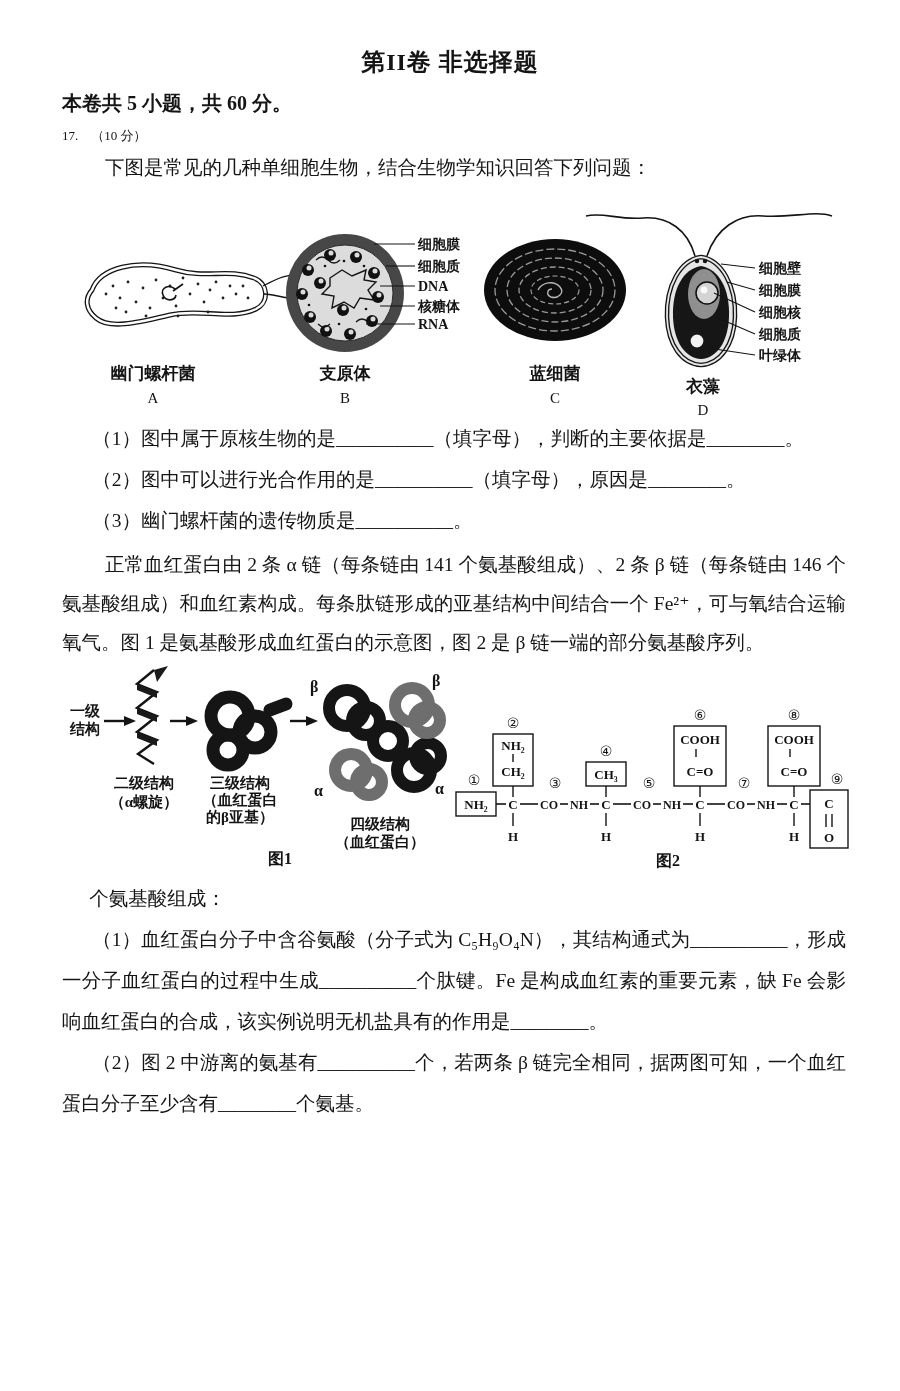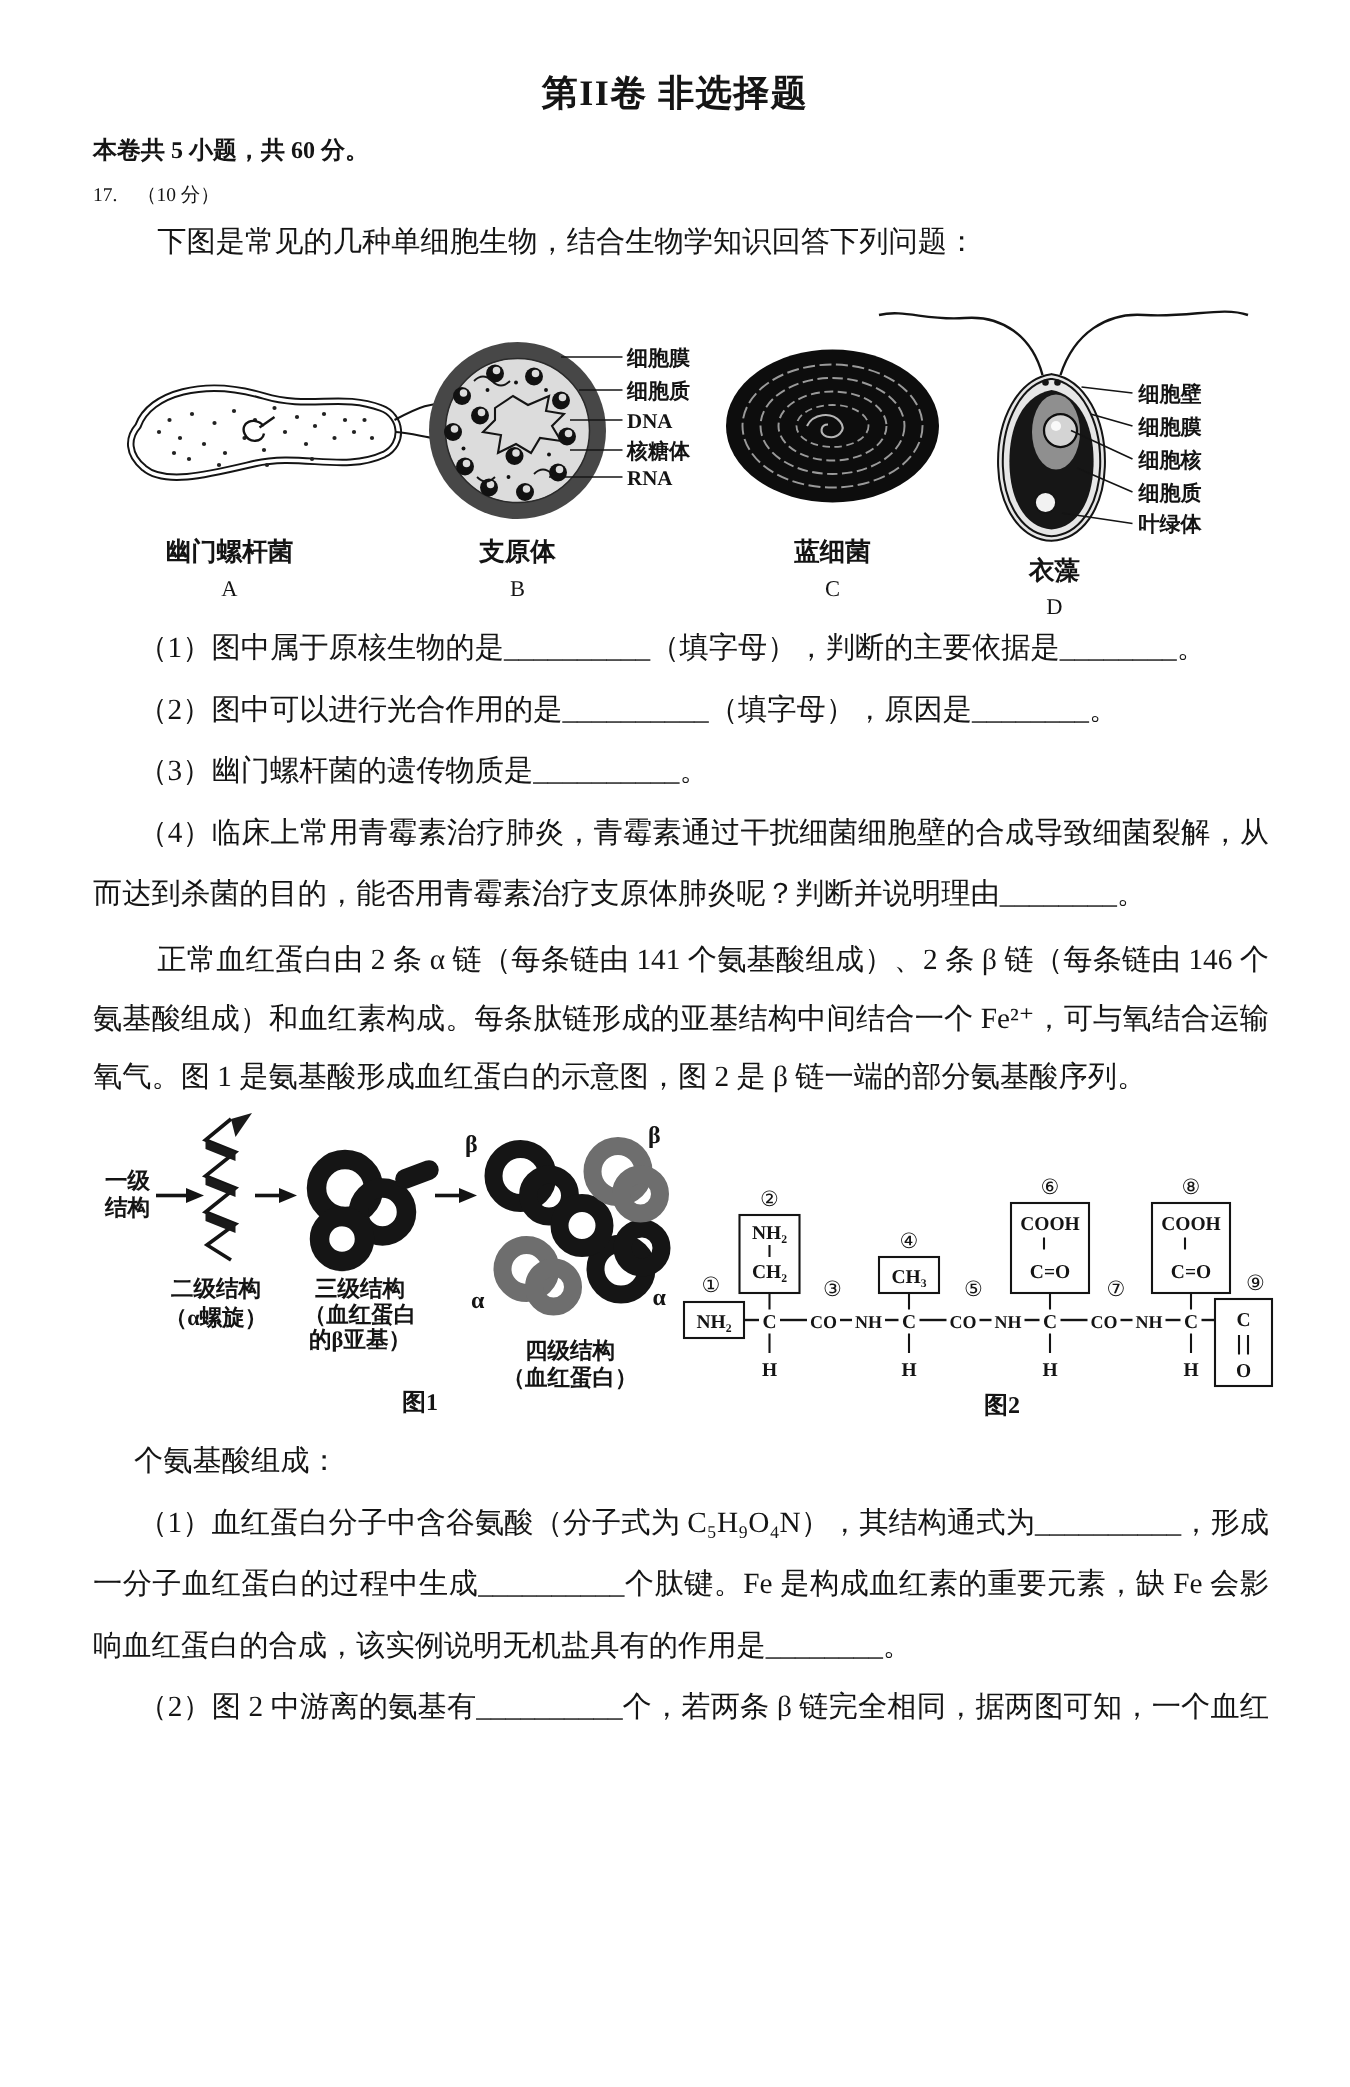--- a/index.html
+++ b/index.html
@@ -3,21 +3,21 @@
 <meta charset="utf-8">
 <style>
   * { margin:0; padding:0; box-sizing:border-box; }
   html,body { background:#ffffff; }
   .page {
     position:relative; width:900px; height:1147px; background:#fff;
     font-family:"Liberation Serif","DejaVu Serif",serif; color:#151515;
     overflow:hidden;
   }
   .title { margin:46px 0 0; text-align:center; font-size:24px; font-weight:bold; letter-spacing:1px; }
-  .subtitle { margin:12px 56px 0 62px; font-size:16px; font-weight:bold; }
+  .subtitle { margin:12px 56px 0 62px; font-size:20px; font-weight:bold; }
   .qhead { margin:4px 56px 0 62px; font-size:13px; line-height:30px; }
   .para { margin:0 54px 0 62px; font-size:19.5px; line-height:41px; }
   .intro17 { margin-top:1px; text-indent:2.2em; line-height:32px; }
   .sub { text-indent:1.55em; }
   .just { text-align:justify; }
   .fig17 { margin:6px 0 0 58px; width:792px; height:228px; }
   .fig18 { margin:2px 0 0 58px; width:792px; height:212px; }
   .prompt { margin-top:2px; text-indent:1.4em; }
   .footer {
     position:absolute; left:0; top:1291px; width:100%;
@@ -180,21 +180,20 @@
         <text class="cn" x="701" y="170" font-size="14">叶绿体</text>
         <text class="cn" x="645" y="202" font-size="17" text-anchor="middle">衣藻</text>
         <text x="645" y="225" font-size="15" text-anchor="middle">D</text>
       </g>
     </svg>
   </div>
 
   <p class="para sub">（1）图中属于原核生物的是__________（填字母），判断的主要依据是________。</p>
   <p class="para sub">（2）图中可以进行光合作用的是__________（填字母），原因是________。</p>
   <p class="para sub">（3）幽门螺杆菌的遗传物质是__________。</p>
-  <p class="para sub just">（4）临床上常用青霉素治疗肺炎，青霉素通过干扰细菌细胞壁的合成导致细菌裂解，从而达到杀菌的目的，能否用青霉素治疗支原体肺炎呢？判断并说明理由________。</p>
 
   <p class="para intro18 just" style="text-indent:2.2em; line-height:39px; margin-top:4px;">正常血红蛋白由 2 条 α 链（每条链由 141 个氨基酸组成）、2 条 β 链（每条链由 146 个氨基酸组成）和血红素构成。每条肽链形成的亚基结构中间结合一个 Fe²⁺，可与氧结合运输氧气。图 1 是氨基酸形成血红蛋白的示意图，图 2 是 β 链一端的部分氨基酸序列。</p>
 
   <div class="fig18">
     <svg width="792" height="212" viewBox="0 0 792 212">
 
       <g>
         <text class="cn" x="27" y="52" font-size="15" text-anchor="middle">一级</text>
         <text class="cn" x="27" y="70" font-size="15" text-anchor="middle">结构</text>
         <g stroke="#141414" fill="#141414">

